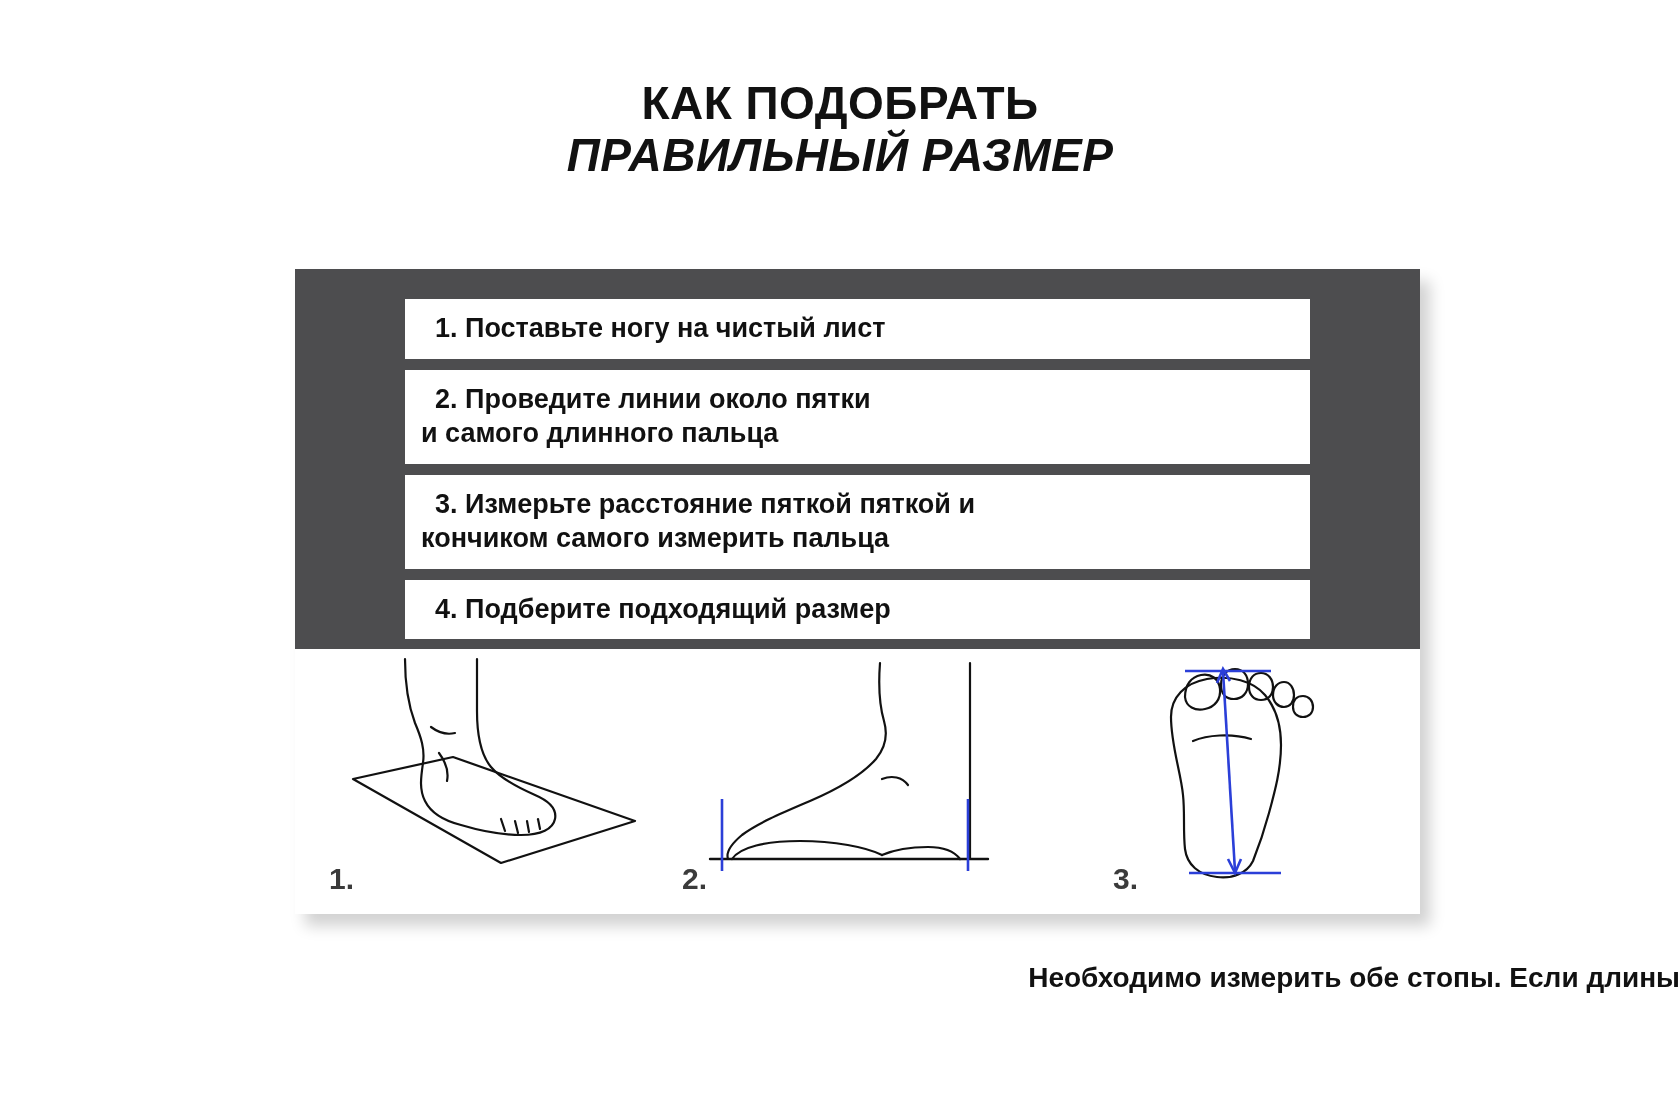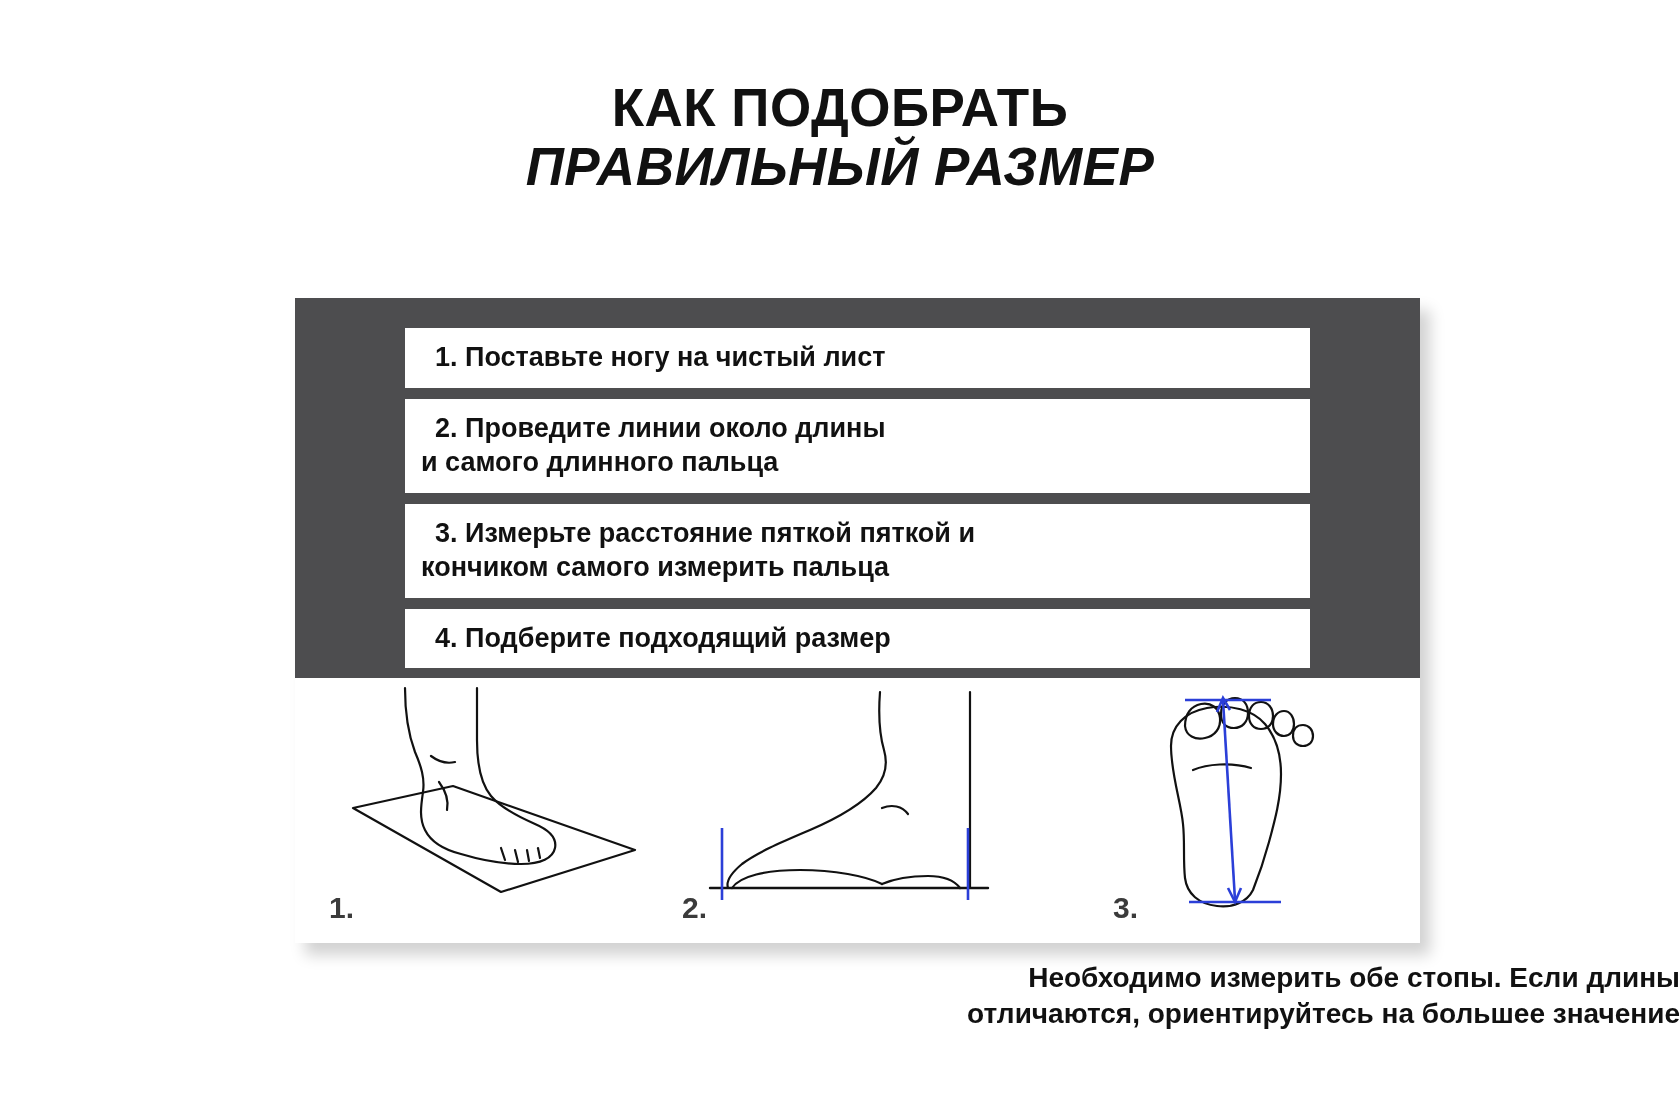--- a/index.html
+++ b/index.html
@@ -22,34 +22,34 @@
     height: 1120px;
   }
 
   
   .title {
     position: absolute;
     top: 78px;
     left: 0;
     width: 1680px;
     text-align: center;
-    font-size: 53px;
+    font-size: 46px;
     font-weight: bold;
     line-height: 1.12;
     letter-spacing: 0.5px;
     color: #111111;
   }
   .title .line1 { display: block; }
   .title .line2 { display: block; font-style: italic; }
 
   
   .card {
     position: absolute;
     left: 295px;
-    top: 298px;
+    top: 269px;
     width: 1125px;
     height: 645px;
     background: #ffffff;
     box-shadow: 10px 12px 14px rgba(0,0,0,0.18);
   }
   .card-top {
     position: relative;
     height: 380px;
     background: #4d4d4f;
     padding: 0;
@@ -130,21 +130,21 @@
     <div class="card-top">
       <div class="steps">
 
         <div class="step">
           <span class="num">1.</span>
           <span class="txt">Поставьте ногу на чистый лист</span>
         </div>
 
         <div class="step">
           <span class="num">2.</span>
-          <span class="txt">Проведите линии около длины</span>
+          <span class="txt">Проведите линии около пятки</span>
           <span class="txt2">и самого длинного пальца</span>
         </div>
 
         <div class="step">
           <span class="num">3.</span>
           <span class="txt">Измерьте расстояние пяткой пяткой и</span>
           <span class="txt2">кончиком самого измерить пальца</span>
         </div>
 
         <div class="step">
@@ -234,16 +234,15 @@
           </g>
         </svg>
         <span class="fig-label">3.</span>
       </div>
 
     </div>
   </div>
 
   <div class="note">
     <span class="nline">Необходимо измерить обе стопы.  Если длины</span>
-    <span class="nline">отличаются, ориентируйтесь на большее значение</span>
   </div>
 
 </div>
 
 </body></html>

